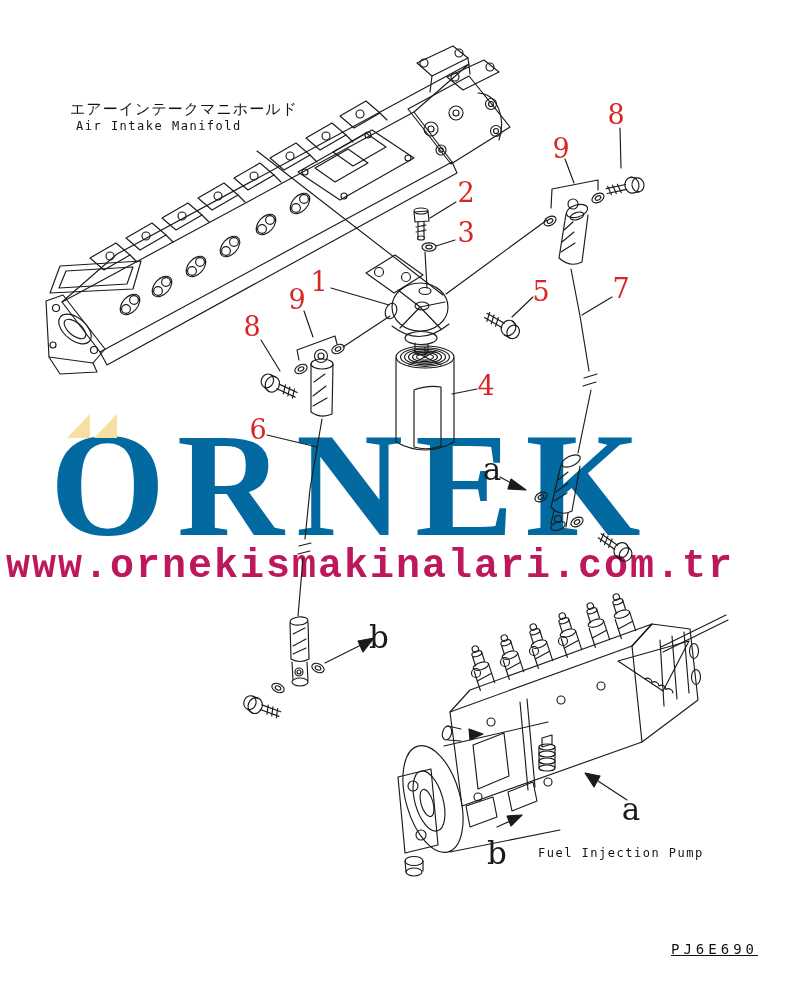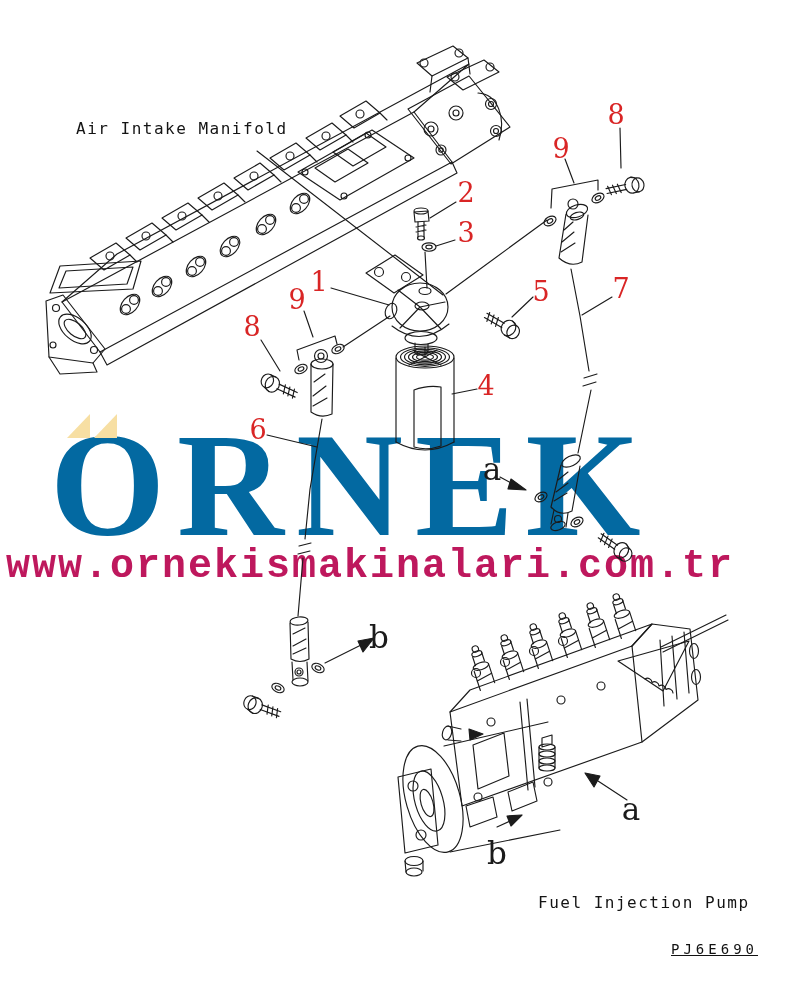--- a/index.html
+++ b/index.html
@@ -12,21 +12,21 @@
   .wm-tri{position:absolute;width:23px;height:24px;z-index:1;background:#f7dfa3;
           clip-path:polygon(100% 0,100% 100%,0 100%);}
   .wm-url{position:absolute;left:6px;top:547px;z-index:1;line-height:1;
           font-family:Liberation Mono, monospace;font-weight:bold;font-size:40px;
           letter-spacing:2px;color:#be185d;}
   
   svg.art{position:absolute;left:0;top:0;z-index:2;}
   
   .lbl{position:absolute;z-index:3;color:#141414;white-space:nowrap;line-height:1.15;}
   .jp{font-size:15px;letter-spacing:1px;}
-  .en{font-size:16px;letter-spacing:1.5px;}
+  .en{font-size:12px;letter-spacing:1.5px;}
   .callout{position:absolute;z-index:3;font-family:"DejaVu Serif",serif;font-size:27px;
            color:#d92525;transform:translate(-50%,-50%);line-height:1;}
   .viewref{position:absolute;z-index:3;font-family:"DejaVu Serif",serif;font-size:31px;
            color:#1b1b1b;transform:translate(-50%,-50%);line-height:1;}
   .code{position:absolute;left:671px;top:941px;z-index:3;font-size:14px;
         letter-spacing:4px;color:#111;text-decoration:underline;}
 </style>
 </head>
 <body>
 
@@ -306,22 +306,23 @@
       <path d="M325,663 L361,645" fill="none"></path>
         <polygon points="374,638 358,641 363,652"></polygon>
       <path d="M627,800 L598,781" fill="none"></path>
         <polygon points="585,773 600,776 594,787"></polygon>
       <path d="M497,827 L510,821" fill="none"></path>
         <polygon points="522,815 507,816 511,826"></polygon>
       <polygon points="483,734 469,729 470,740"></polygon>
     </g>
   </svg>
 
+  <div class="lbl jp" style="left:70px;top:101px;">エアーインテークマニホールド</div>
   <div class="lbl en" style="left:76px;top:120px;">Air Intake Manifold</div>
-  <div class="lbl en" style="left:538px;top:894px;text-align:center;">Fuel Injection Pump</div>
+  <div class="lbl en" style="left:538px;top:847px;text-align:center;">Fuel Injection Pump</div>
 
   <span class="callout" style="left:319px;top:281px;">1</span>
   <span class="callout" style="left:466px;top:192px;">2</span>
   <span class="callout" style="left:466px;top:232px;">3</span>
   <span class="callout" style="left:486px;top:385px;">4</span>
   <span class="callout" style="left:541px;top:291px;">5</span>
   <span class="callout" style="left:258px;top:429px;">6</span>
   <span class="callout" style="left:621px;top:288px;">7</span>
   <span class="callout" style="left:252px;top:326px;">8</span>
   <span class="callout" style="left:616px;top:114px;">8</span>

